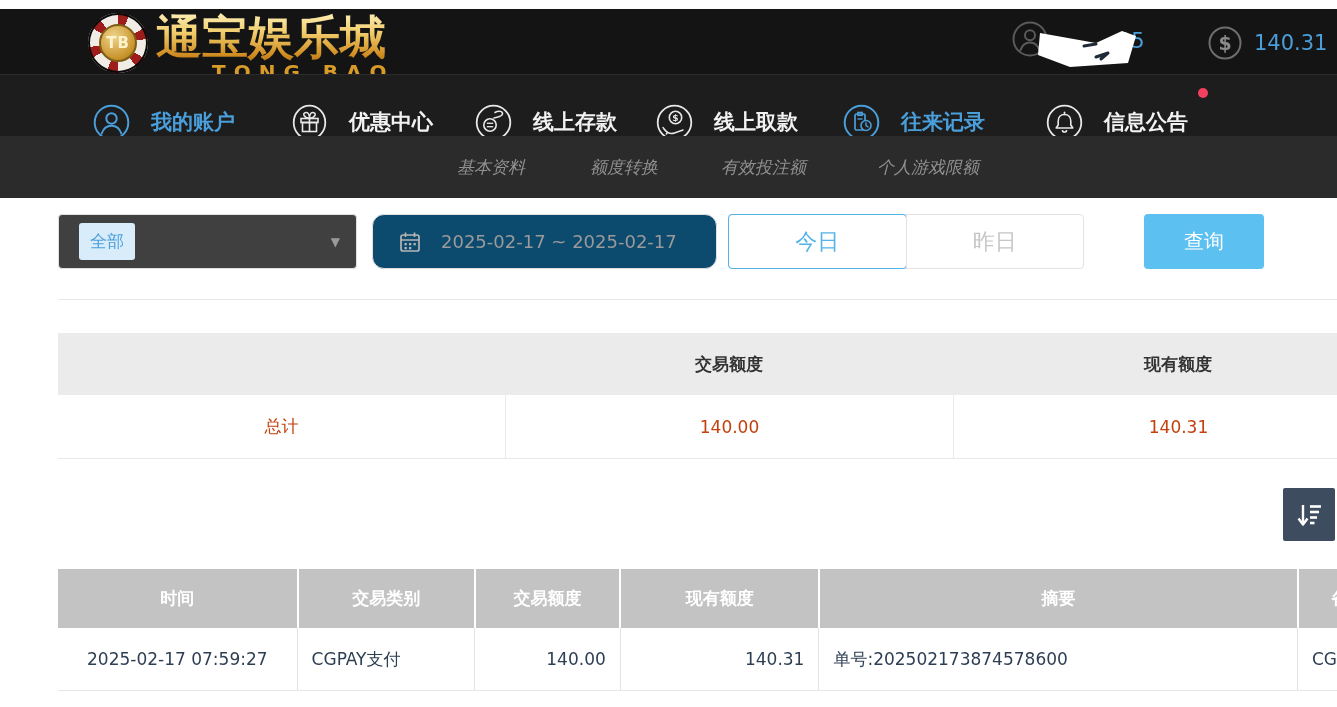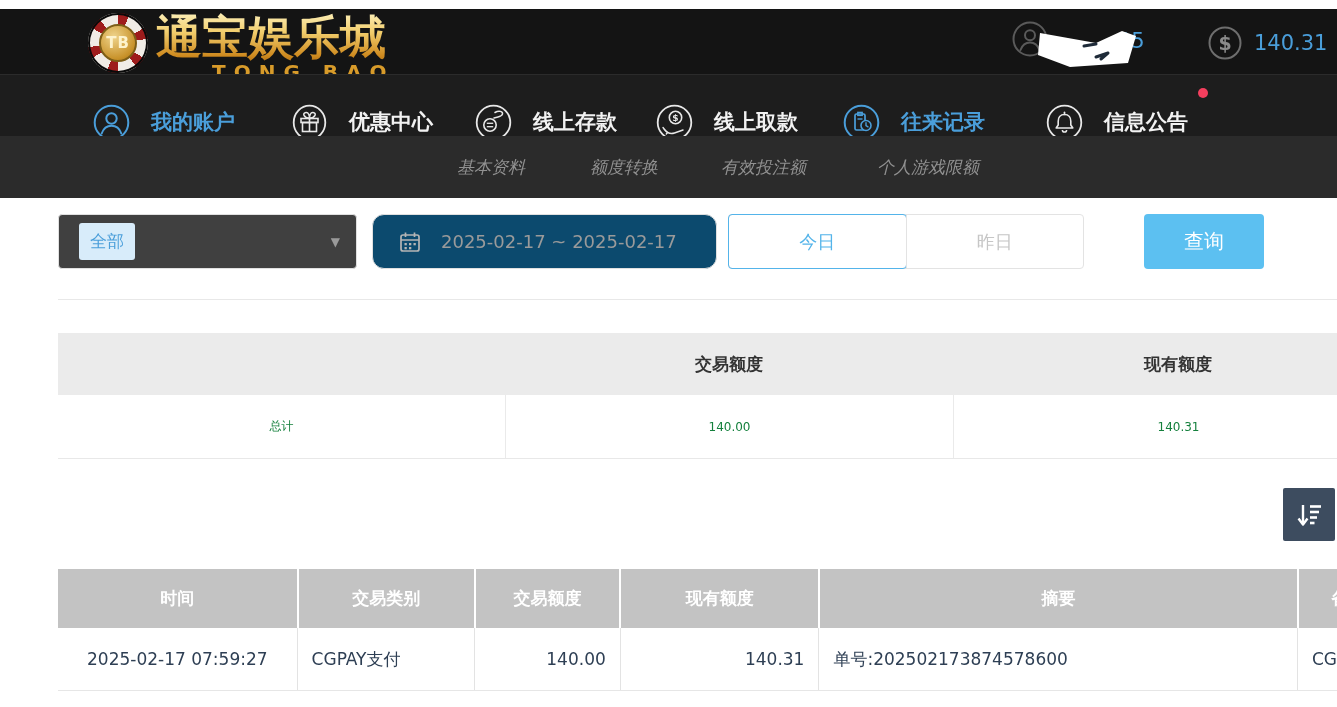--- a/index.html
+++ b/index.html
@@ -60,37 +60,37 @@
         border-radius:4px;display:flex;align-items:center;cursor:pointer;background:#404040;}
   .sel-chip{margin-left:20px;background:var(--chip-bg);color:var(--accent-blue);
         font-size:17px;padding:7px 11px;border-radius:3px;}
   .caret{position:absolute;right:16px;color:#9a9a9a;font-size:12px;}
   .date-box{left:372px;top:214px;width:345px;height:55px;border:1px solid #e0e0e0;
         border-radius:12px;display:flex;align-items:center;gap:20px;cursor:pointer;background:#0c4a6e;}
   .date-box svg{margin-left:26px;}
   .date-text{font-size:18px;color:#9a9a9a;white-space:nowrap;}
   .quick-group{left:728px;top:214px;width:356px;height:55px;border:1px solid #e3e3e3;
         border-radius:4px;display:flex;}
-  .quick{flex:1;display:flex;align-items:center;justify-content:center;font-size:18px;
+  .quick{flex:1;display:flex;align-items:center;justify-content:center;font-size:22px;
         color:#c6c6c6;cursor:pointer;border-left:1px solid #e3e3e3;}
   .quick:first-child{border-left:none;}
   .quick.active{color:#54b4ea;border:1px solid #54b4ea;border-radius:4px;margin:-1px;}
   .search-btn{left:1100px;top:214px;width:120px;height:55px;background:var(--button-blue);
         color:#fff;font-size:20px;border:none;border-radius:4px;cursor:pointer;
         display:flex;align-items:center;justify-content:center;margin-left:44px;}
   .divider{left:58px;top:299px;width:1279px;height:1px;background:#e8e8e8;}
 
   
   .summary{left:58px;top:333px;width:1345px;}
   .sum-head{display:flex;height:62px;background:var(--sumhead);}
   .sum-head .cell{display:flex;align-items:center;justify-content:center;
         font-size:17px;font-weight:600;color:#333;}
   .sum-row{display:flex;height:64px;background:#fff;border-bottom:1px solid #e8e8e8;}
   .sum-row .cell{display:flex;align-items:center;justify-content:center;
-        font-size:12px;color:#15803d;border-left:1px solid #eaeaea;}
+        font-size:17px;color:#c2410c;border-left:1px solid #eaeaea;}
   .sum-row .cell:first-child{border-left:none;}
   .c1{width:447px;} .c2{width:448px;} .c3{width:450px;}
 
   
   .sort-btn{left:1283px;top:488px;width:52px;height:53px;background:var(--sort-bg);
         border:none;border-radius:2px;cursor:pointer;display:flex;align-items:center;
         justify-content:center;}
 
   
   .dtable{left:58px;top:569px;width:1340px;}

